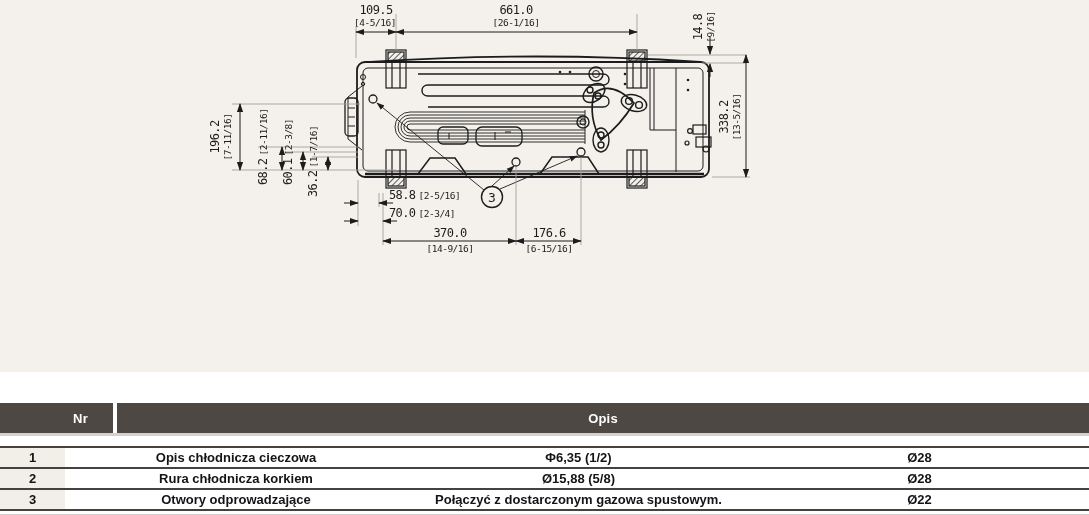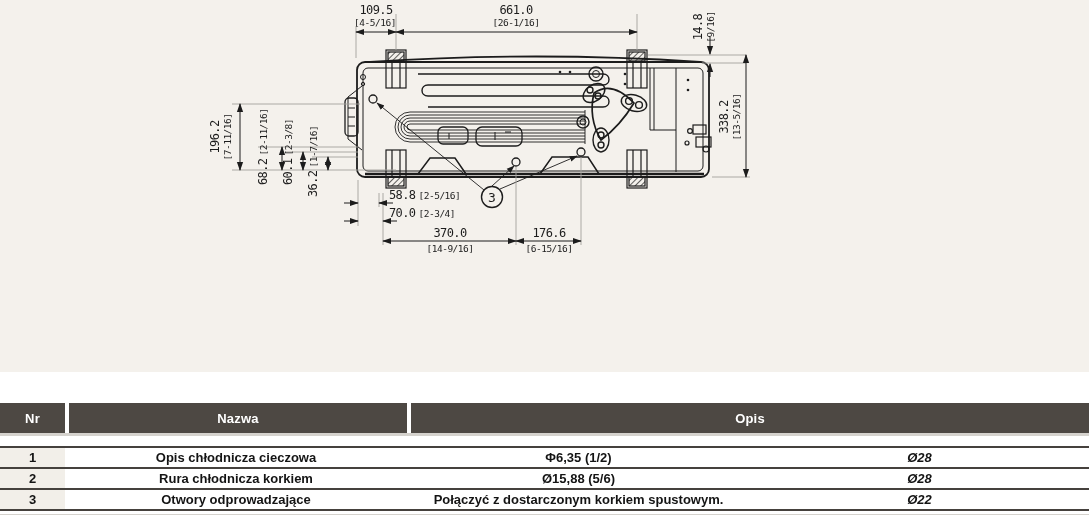--- a/index.html
+++ b/index.html
@@ -8,31 +8,31 @@
   .draw-area svg{display:block;}
   
   .dm{font-family:"DejaVu Sans Mono",monospace;font-size:12px;letter-spacing:-0.6px;fill:#1c1c1c;}
   .di{font-family:"DejaVu Sans Mono",monospace;font-size:9.5px;letter-spacing:-0.5px;fill:#1c1c1c;}
   .callout-num{font-family:"DejaVu Sans Mono",monospace;font-size:13px;fill:#1c1c1c;}
   
   .spec{margin-top:31px;width:1089px;}
   .thead{display:flex;width:1089px;border-bottom:3px solid #d5d2cd;}
   .th{background:#4d4843;color:#ffffff;font-size:13px;font-weight:700;
       height:30px;display:flex;align-items:center;justify-content:center;letter-spacing:.2px;}
-  .th-nr{width:65px;}
+  .th-nr{width:65px;padding-left:48px;}
   .th-nazwa{width:338px;margin-left:4px;}
   .th-opis{flex:1;margin-left:4px;}
   table.tb{border-collapse:collapse;width:1089px;margin-top:10px;table-layout:fixed;}
   table.tb tr{border-top:2px solid #45413d;}
   table.tb tr:last-child{border-bottom:2px solid #45413d;}
   table.tb td{height:19px;font-size:13px;font-weight:600;color:#141414;text-align:center;padding:0;}
   td.c-nr{width:65px;background:#f2efe9;text-align:left;padding-left:9px;font-size:13.5px;}
   td.c-nazwa{width:342px;}
   td.c-opis{width:343px;}
-  td.c-srednica{width:339px;font-style:italic;}
+  td.c-srednica{width:339px;}
   .bottom-rule{width:1089px;height:2px;background:#d5d2cd;margin-top:3px;}
 </style>
 </head>
 <body>
 
 <div class="draw-area">
 <svg width="1089" height="372" viewBox="0 0 1089 372">
   <defs>
     <marker id="ar" viewBox="0 0 10 10" refX="9" refY="5" markerWidth="9" markerHeight="9" orient="auto-start-reverse">
       <path d="M0,1.5 L10,5 L0,8.5 Z" fill="#1c1c1c"></path>
@@ -199,39 +199,38 @@
     <text class="di" x="450" y="252" text-anchor="middle">[14-9/16]</text>
     <text class="dm" x="549" y="237" text-anchor="middle">176.6</text>
     <text class="di" x="549" y="252" text-anchor="middle">[6-15/16]</text>
   </g>
 </svg>
 </div>
 
 <div class="spec">
   <div class="thead">
     <div class="th th-nr">Nr</div>
-    <div class="th th-nazwa">Nazwa</div>
     <div class="th th-opis">Opis</div>
   </div>
   <table class="tb">
     <tbody>
         <tr>
       <td class="c-nr">1</td>
       <td class="c-nazwa">Opis chłodnicza cieczowa</td>
       <td class="c-opis">Φ6,35 (1/2)</td>
       <td class="c-srednica">Ø28</td>
     </tr>
     <tr>
       <td class="c-nr">2</td>
       <td class="c-nazwa">Rura chłodnicza korkiem</td>
-      <td class="c-opis">Ø15,88 (5/6)</td>
+      <td class="c-opis">Ø15,88 (5/8)</td>
       <td class="c-srednica">Ø28</td>
     </tr>
     <tr>
       <td class="c-nr">3</td>
       <td class="c-nazwa">Otwory odprowadzające</td>
-      <td class="c-opis">Połączyć z dostarczonym korkiem spustowym.</td>
+      <td class="c-opis">Połączyć z dostarczonym gazowa spustowym.</td>
       <td class="c-srednica">Ø22</td>
     </tr>
   </tbody>
     </table>
   <div class="bottom-rule"></div>
 </div>
 
 </body></html>

